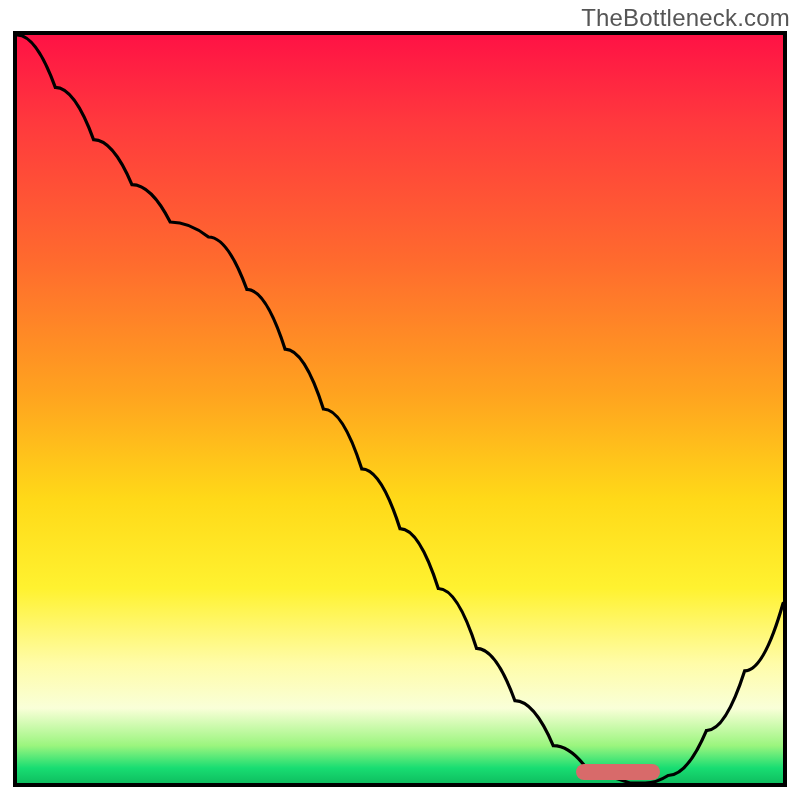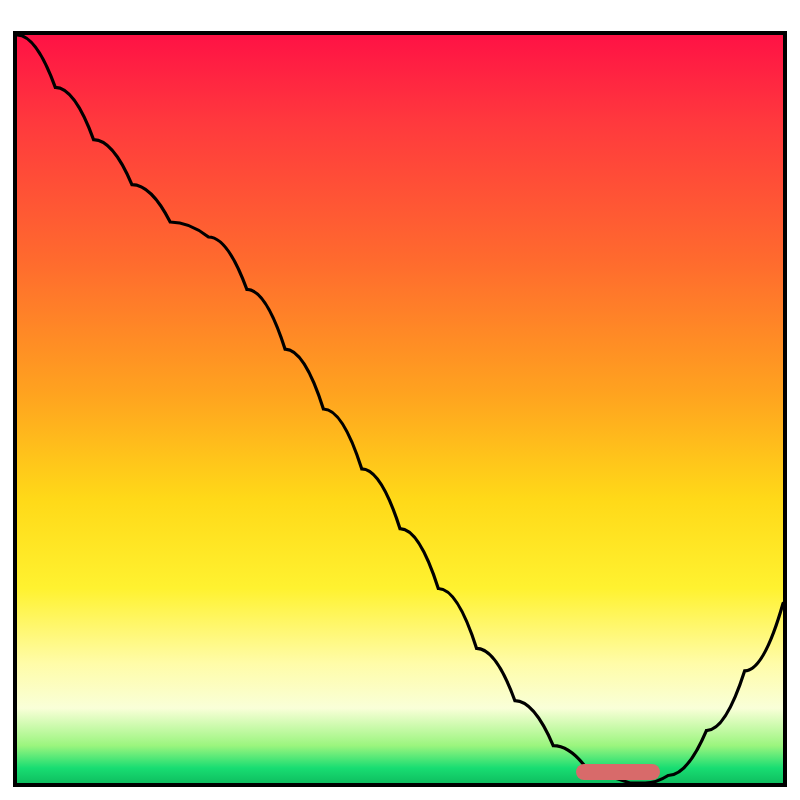--- a/index.html
+++ b/index.html
@@ -57,20 +57,21 @@
     position: absolute;
     background: #d86a6a;
     border-radius: 10px;
   }
 </style>
 </head>
 <body>
 
 <div class="frame">
 
+  <div class="watermark">TheBottleneck.com</div>
 
   <div class="plot">
     <div class="gradient-fill"></div>
 
     <svg class="curve-svg" viewBox="0 0 766 748" preserveAspectRatio="none">
       <path id="curve-path" fill="none" stroke="#000" stroke-width="3.2" stroke-linecap="round" d="M 0.0 0.0 Q 19.2 0.0 38.3 52.4 Q 57.5 52.4 76.6 104.7 Q 95.8 104.7 114.9 149.6 Q 134.1 149.6 153.2 187.0 Q 172.4 187.0 191.5 202.0 Q 210.6 202.0 229.8 254.3 Q 248.9 254.3 268.1 314.2 Q 287.3 314.2 306.4 374.0 Q 325.6 374.0 344.7 433.8 Q 363.9 433.8 383.0 493.7 Q 402.1 493.7 421.3 553.5 Q 440.4 553.5 459.6 613.4 Q 478.8 613.4 497.9 665.7 Q 517.0 665.7 536.2 710.6 Q 555.3 710.6 574.5 740.5 Q 593.7 740.5 612.8 748.0 Q 620.5 748.0 628.1 748.0 Q 639.6 748.0 651.1 740.5 Q 670.3 740.5 689.4 695.6 Q 708.5 695.6 727.7 635.8 Q 746.8 635.8 766.0 568.5"></path>
     </svg>
 
     <div id="optimum" class="optimum-marker" style="left: 559.18px; width: 84.26px; top: 728.78px; height: 16px;"></div>
   </div>

